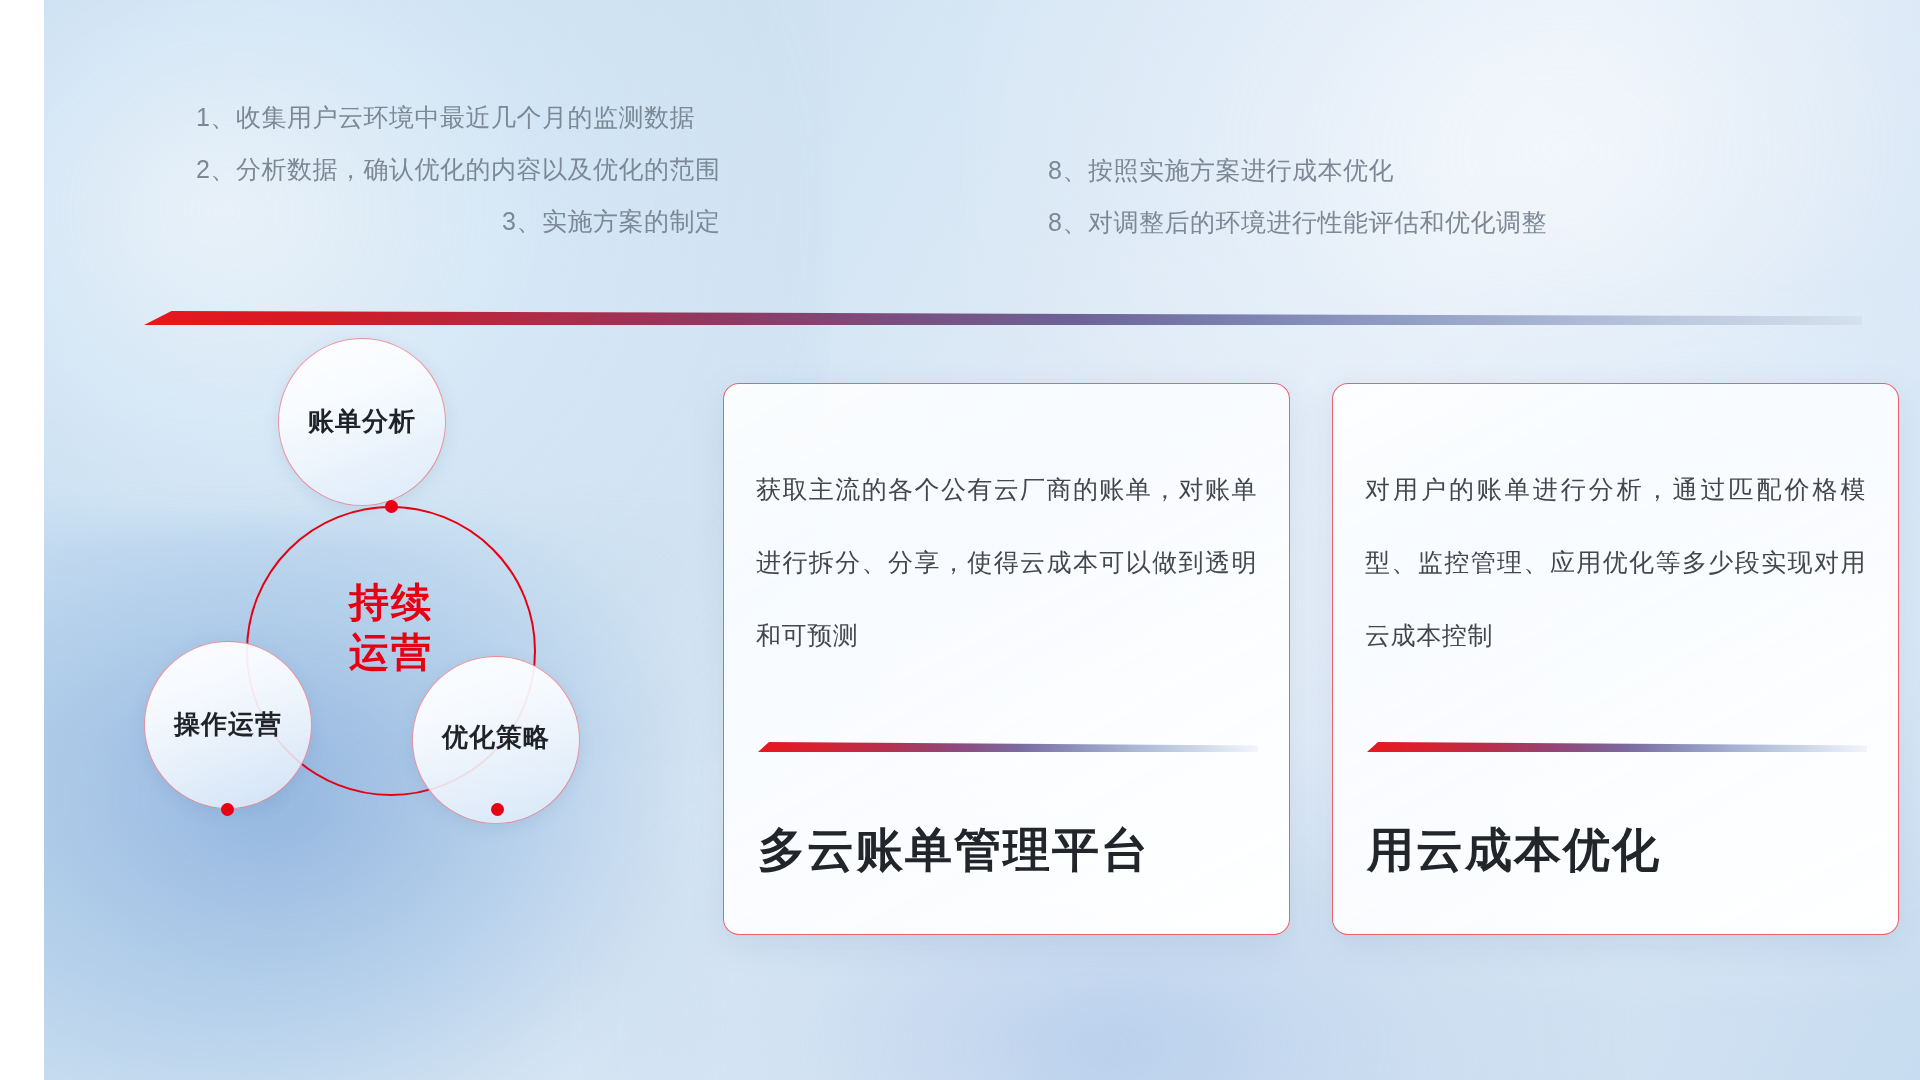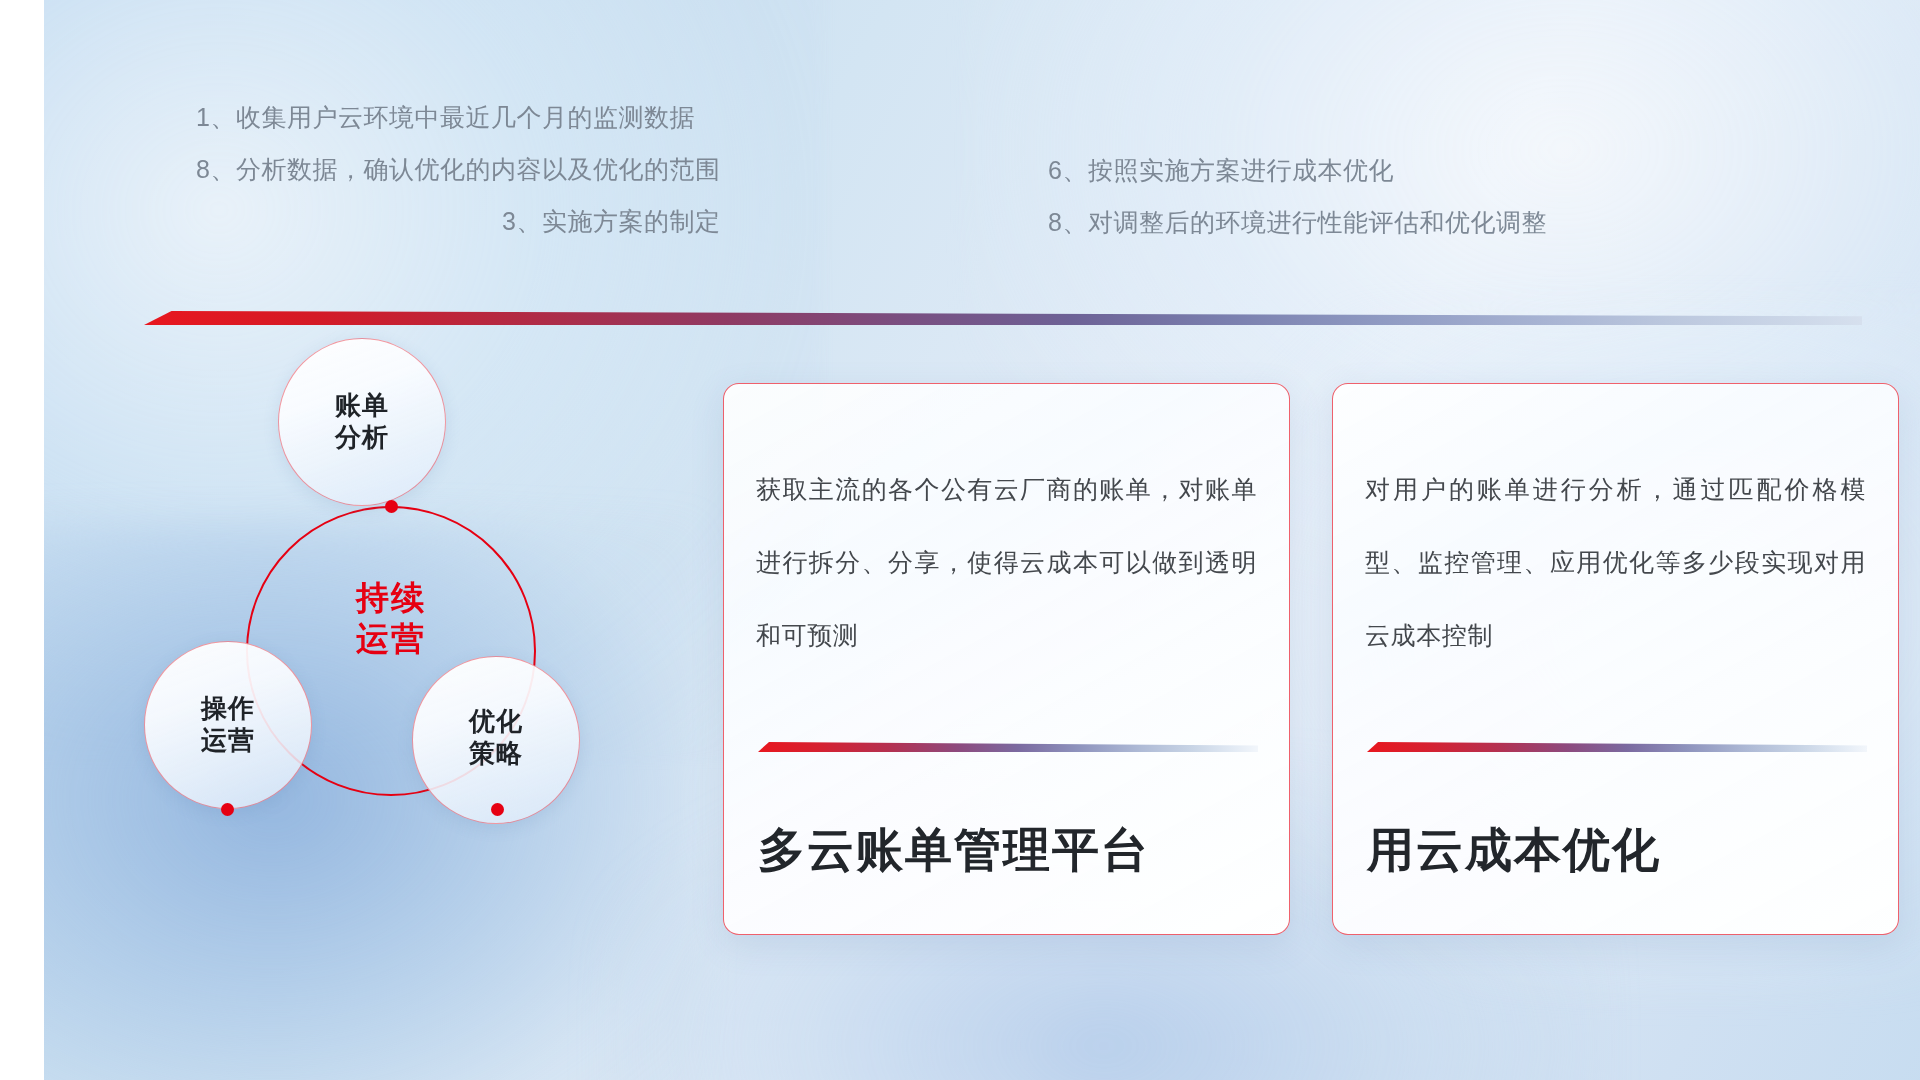--- a/index.html
+++ b/index.html
@@ -148,21 +148,21 @@
     border-radius: 50%;
     box-sizing: border-box;
     border: 1px solid rgba(230,0,18,0.40);
     background: linear-gradient(160deg,
         rgba(255,255,255,0.96) 0%,
         rgba(250,252,255,0.93) 35%,
         rgba(235,243,252,0.88) 70%,
         rgba(222,235,250,0.80) 100%);
     box-shadow: 0 4px 16px rgba(80,120,170,0.14);
     display: flex;
-    flex-direction: column;
+    flex-direction: row;
     align-items: center;
     justify-content: center;
     color: #1f2328;
     font-size: 26px;
     font-weight: 700;
     line-height: 1.22;
     letter-spacing: 1px;
     text-align: center;
   }
   .bubble-top    { left: 138px; top: -10px;  width: 168px; height: 168px; }
@@ -178,21 +178,21 @@
   .dot-top   { left: 245px; top: 152px; }
   .dot-left  { left: 81px;  top: 455px; }
   .dot-right { left: 351px; top: 455px; }
 
   .venn-center-label {
     position: absolute;
     left: 106px; top: 230px;
     width: 290px;
     text-align: center;
     color: #e60012;
-    font-size: 33px;
+    font-size: 40px;
     font-weight: 700;
     line-height: 1.24;
     letter-spacing: 2px;
   }
 
   
   .card {
     position: absolute;
     top: 383px;
     width: 567px;
@@ -256,26 +256,26 @@
 
   <div class="bg-base"></div>
   <div class="bg-glow-left"></div>
   <div class="bg-glow-topright"></div>
   <div class="bg-blue-blob"></div>
   <div class="bg-blue-blob2"></div>
   <div class="bg-haze-right"></div>
 
   <div class="bullets" id="bullets-left">
     <div class="row">1、收集用户云环境中最近几个月的监测数据</div>
-    <div class="row">8、分析数据，确认优化的内容以及优化的范围</div>
+    <div class="row">2、分析数据，确认优化的内容以及优化的范围</div>
     <div class="row">3、实施方案的制定</div>
   </div>
 
   <div class="bullets" id="bullets-right">
-    <div class="row">6、按照实施方案进行成本优化</div>
+    <div class="row">8、按照实施方案进行成本优化</div>
     <div class="row">8、对调整后的环境进行性能评估和优化调整</div>
   </div>
 
   <div class="divider-wrap">
     <div class="divider"></div>
   </div>
 
   <div id="venn">
 
     <div class="ring ring-center"></div>

